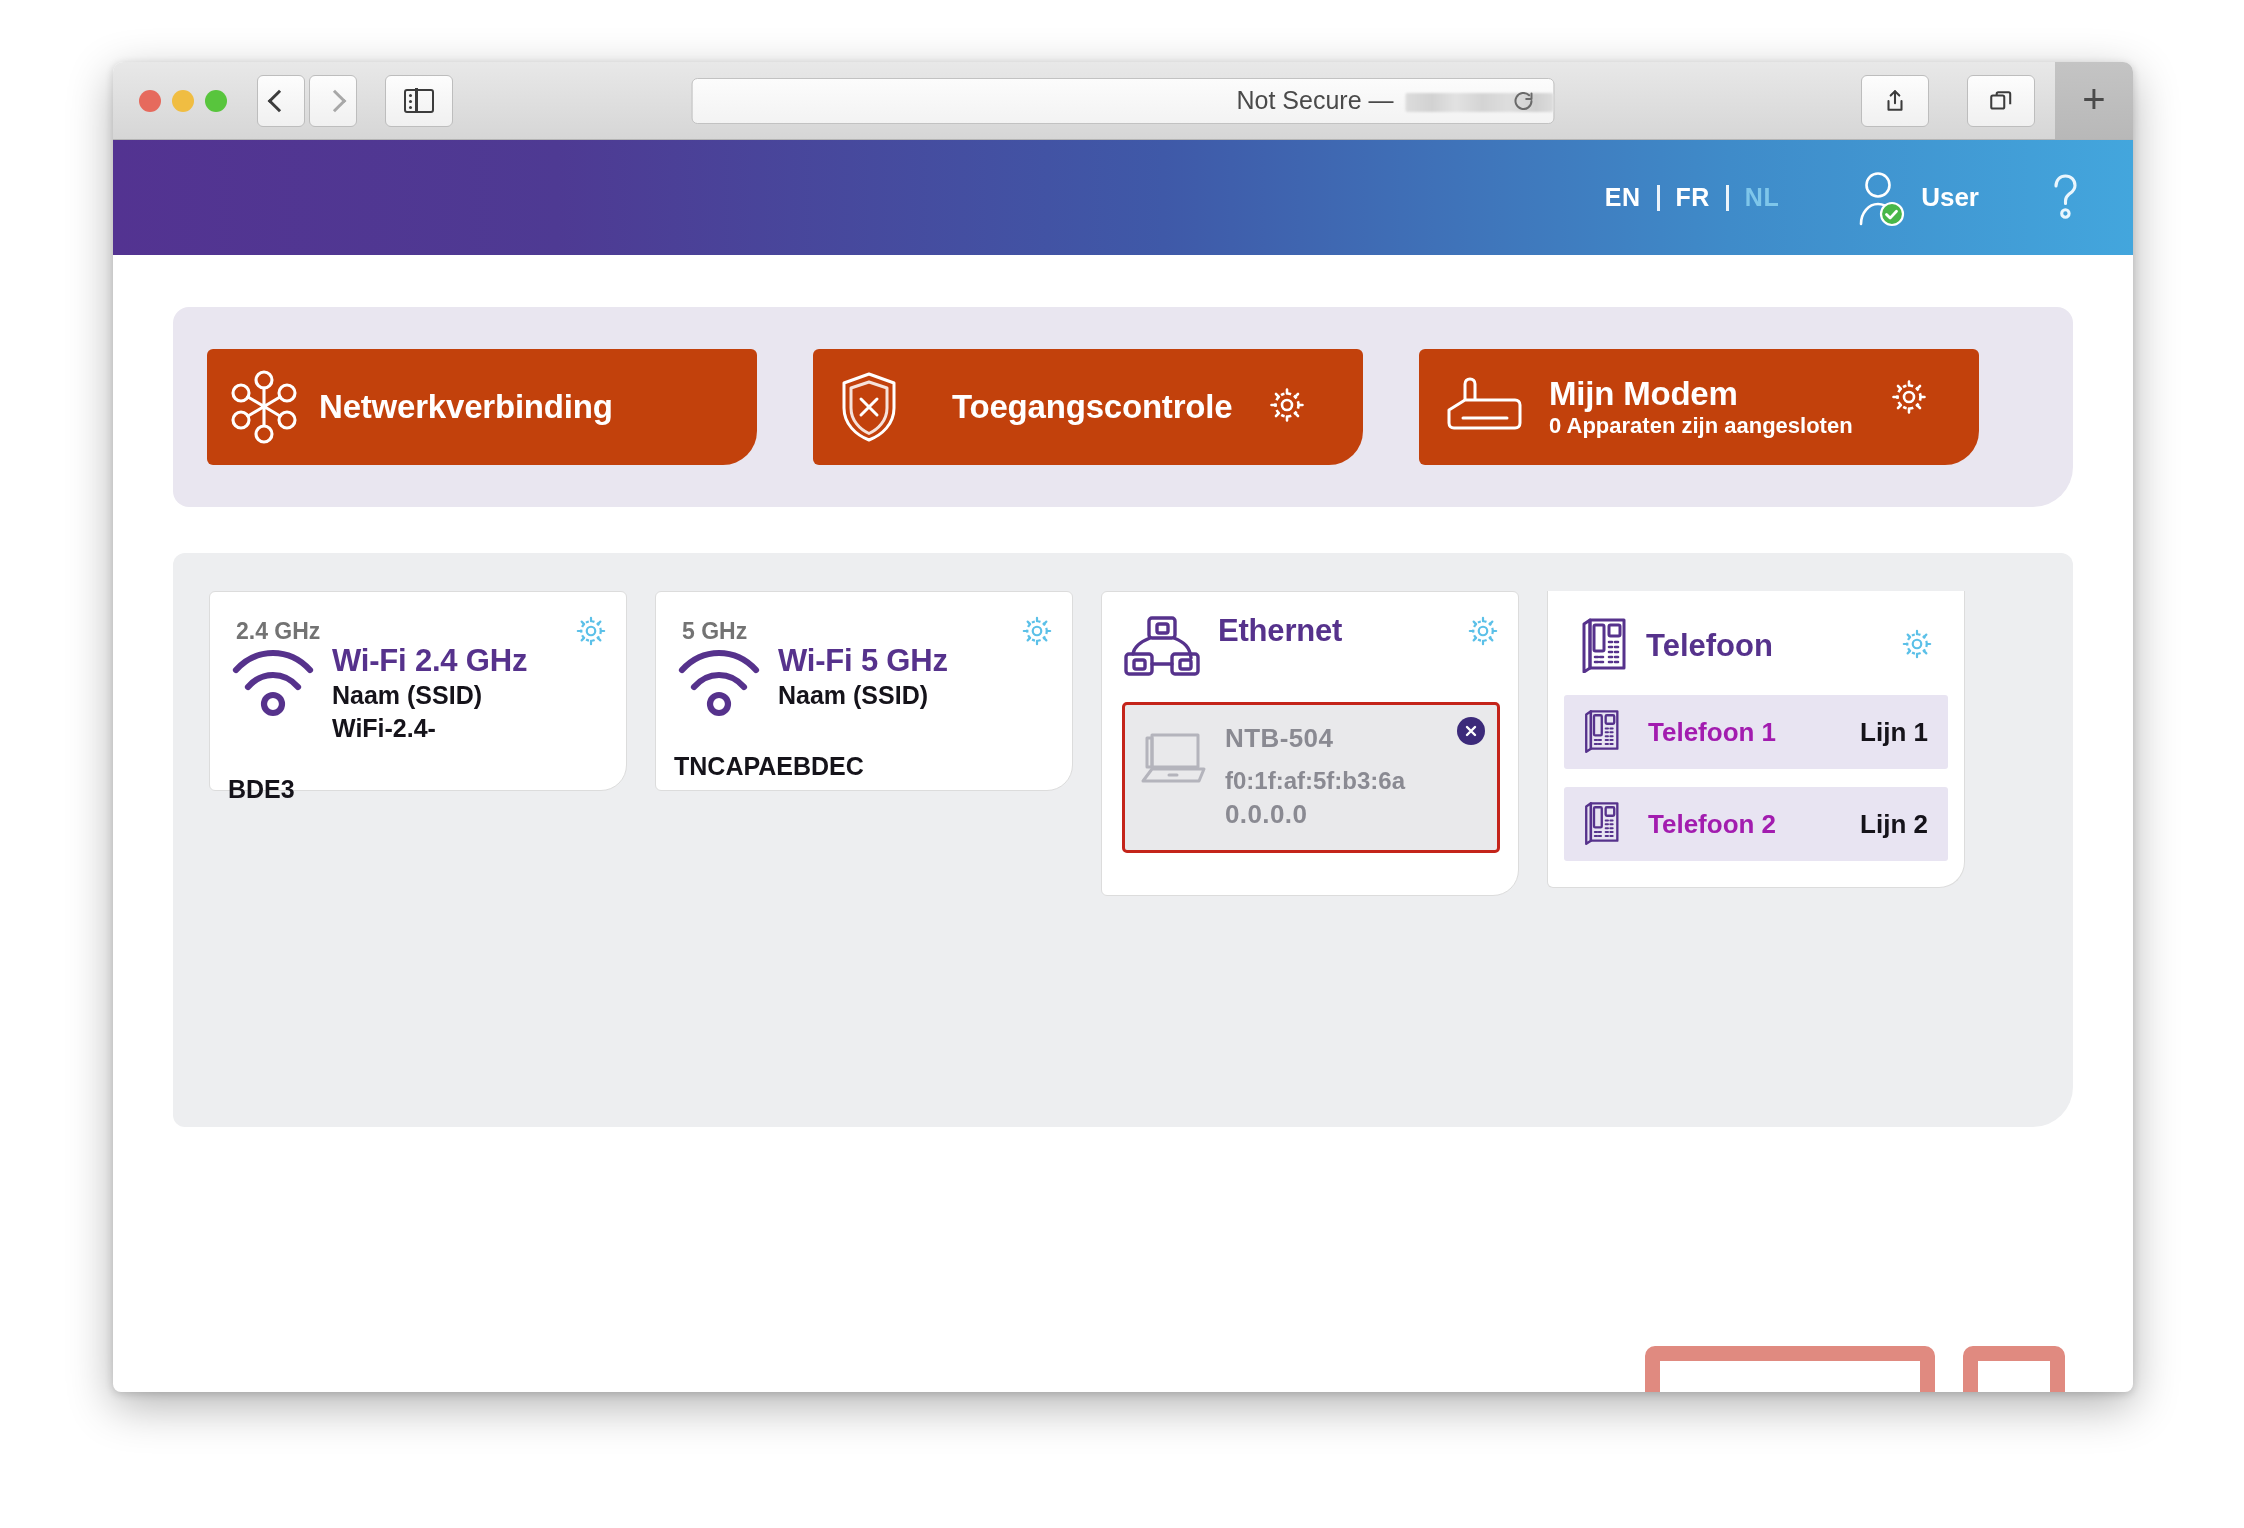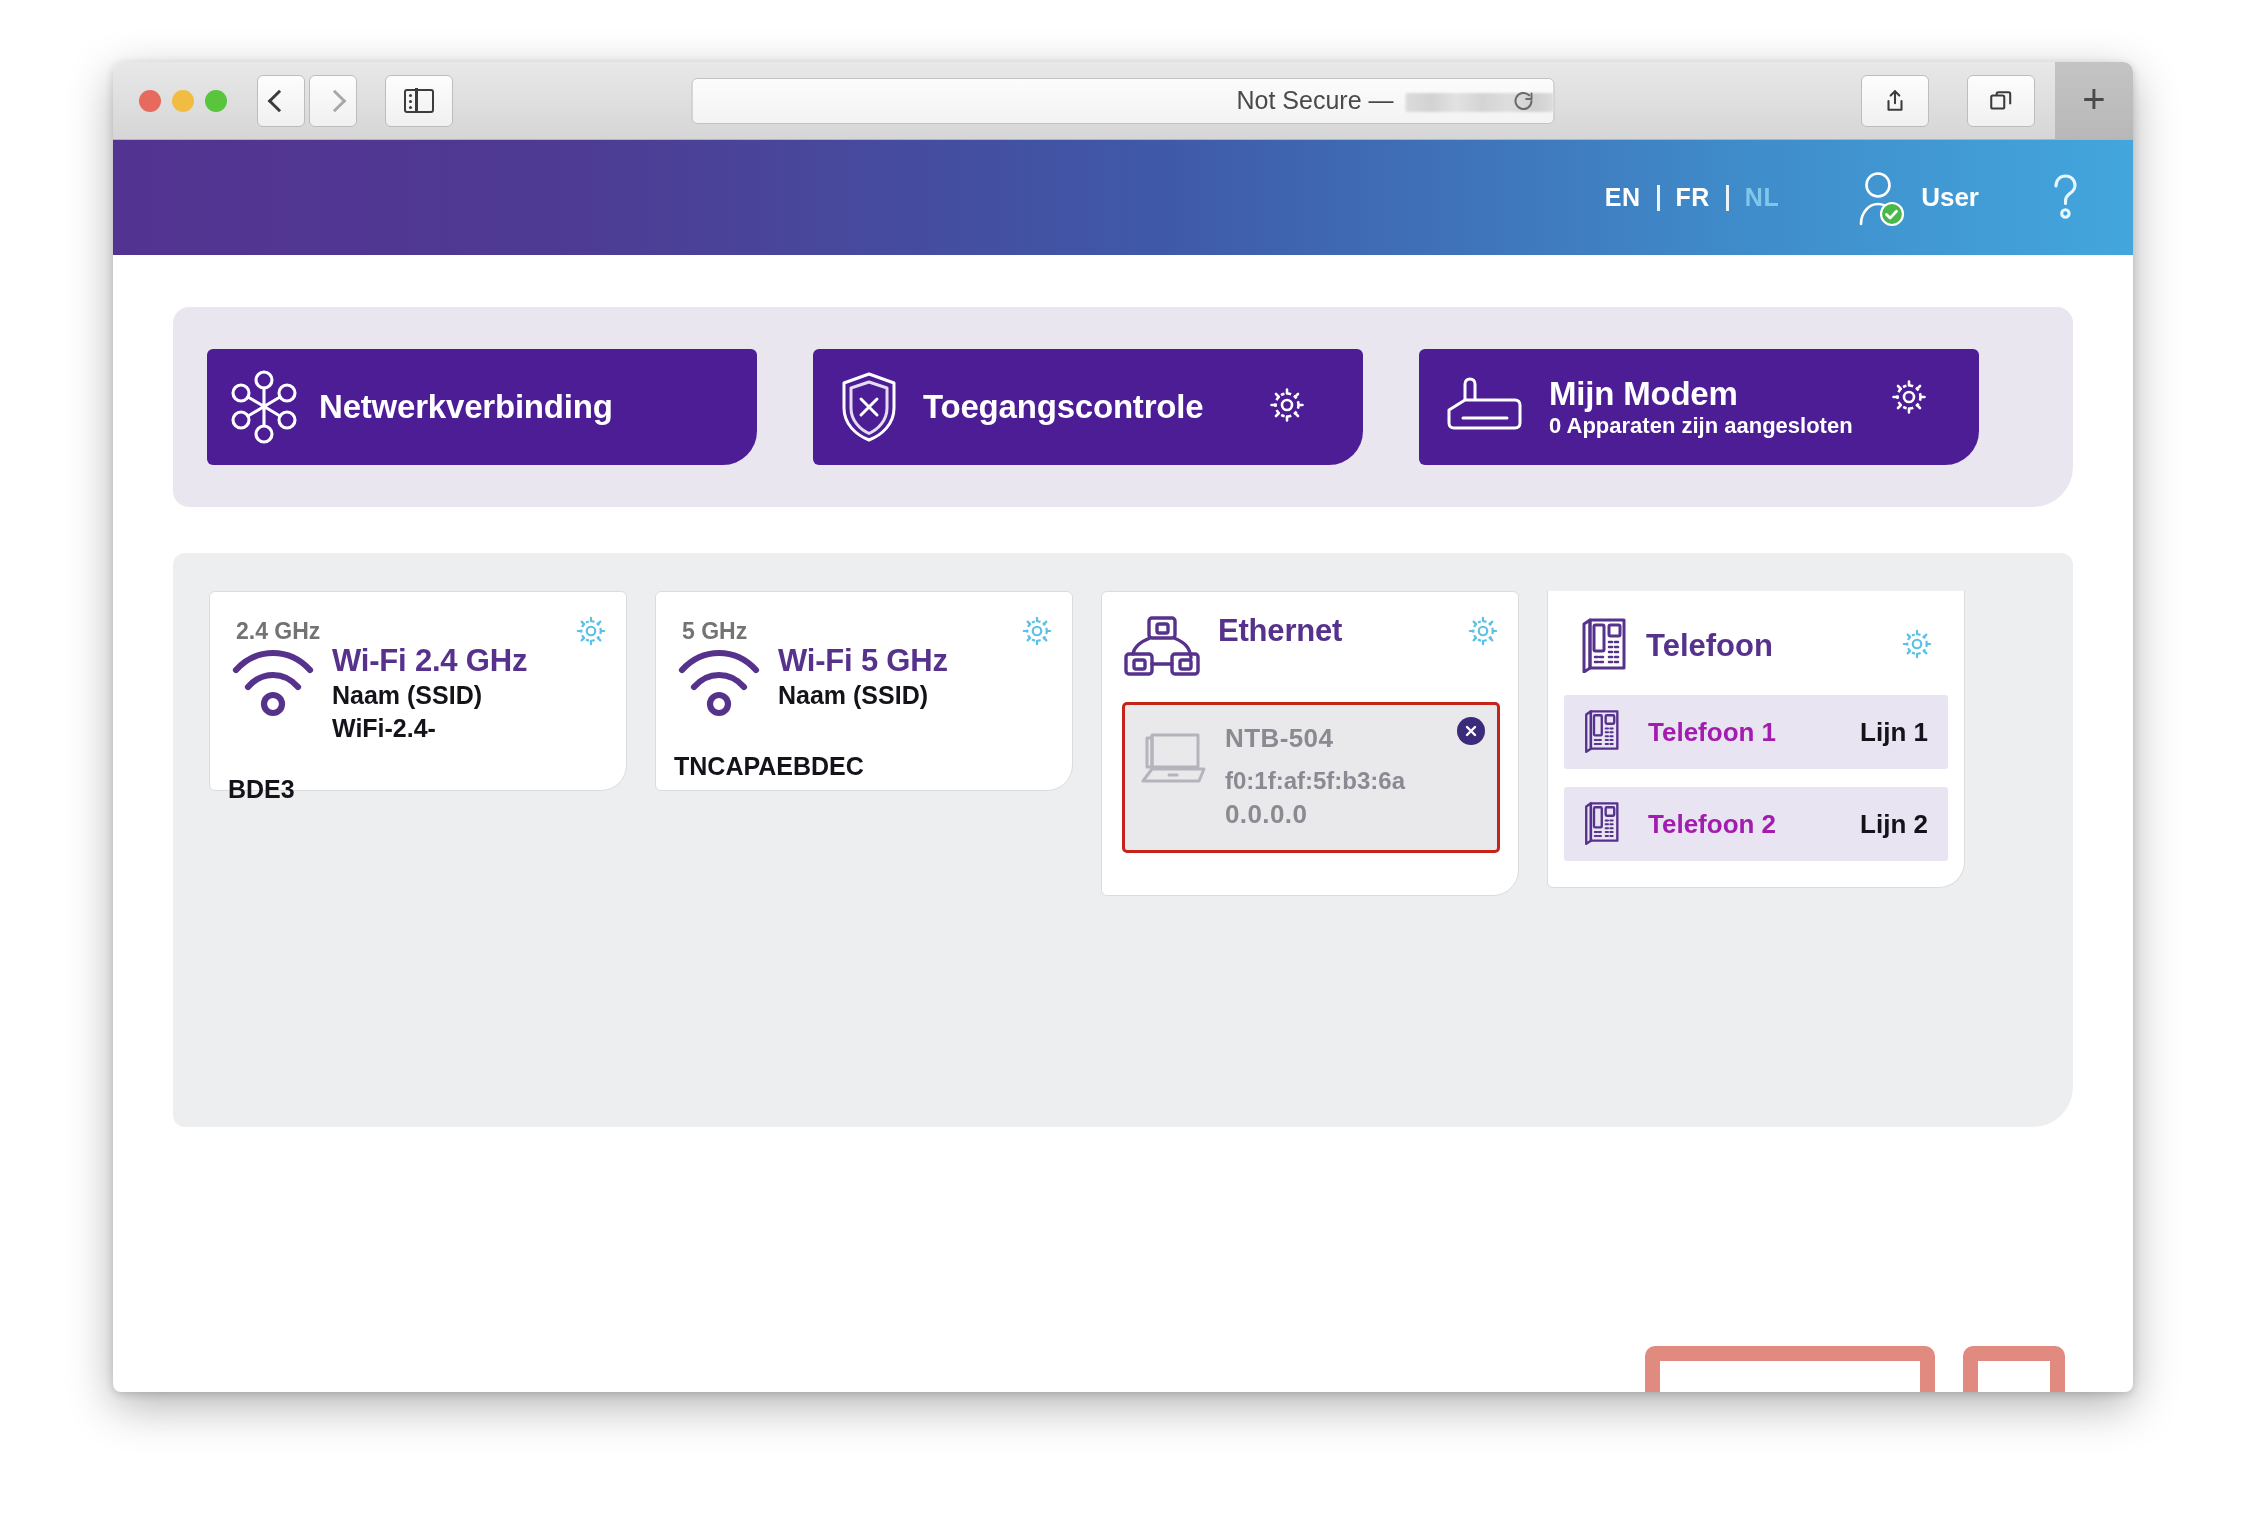--- a/index.html
+++ b/index.html
@@ -136,31 +136,31 @@
   
   .nav-panel {
     background: #e9e6f0;
     border-radius: 16px 16px 40px 16px;
     padding: 42px 34px;
     display: flex;
     gap: 56px;
     margin-bottom: 46px;
   }
   .nav-card {
-    background: #4c1d95;
+    background: #c2410c;
     border-radius: 6px 6px 34px 6px;
     height: 116px;
     display: flex;
     align-items: center;
     padding: 0 22px 0 24px;
     position: relative;
     flex: 0 0 auto;
   }
   .nav-card.c1 { width: 550px; }
-  .nav-card.c2 { width: 550px; }
+  .nav-card.c2 { width: 550px; gap: 29px; }
   .nav-card.c3 { width: 560px; }
 
   .nav-card .nav-icon { flex: 0 0 auto; display: flex; align-items: center; }
   .nav-card .nav-text { margin-left: 22px; flex: 1 1 auto; }
   .nav-card .nav-title {
     font-size: 33px; font-weight: bold; color: #ffffff; letter-spacing: -0.2px;
     white-space: nowrap;
   }
   .nav-card .nav-sub {
     font-size: 22px; font-weight: bold; color: #ffffff; margin-top: 2px;

